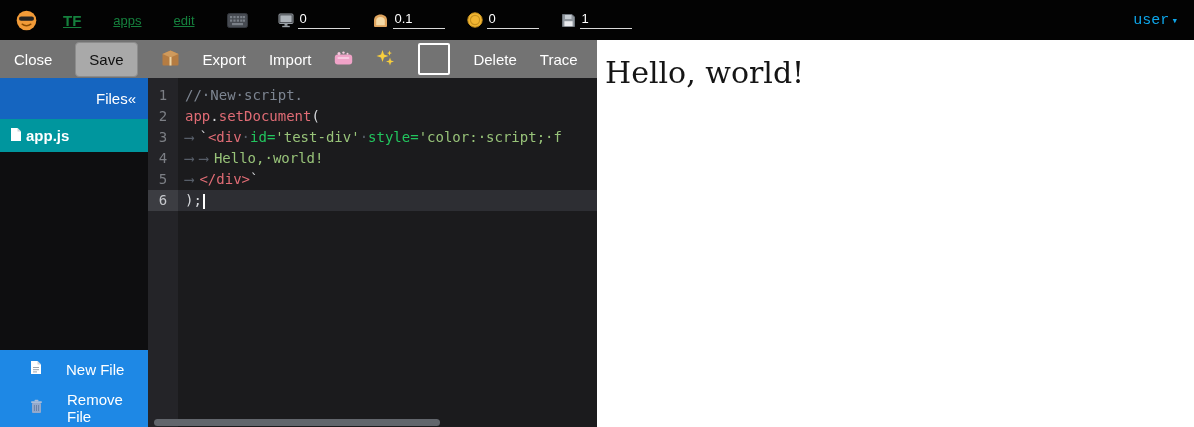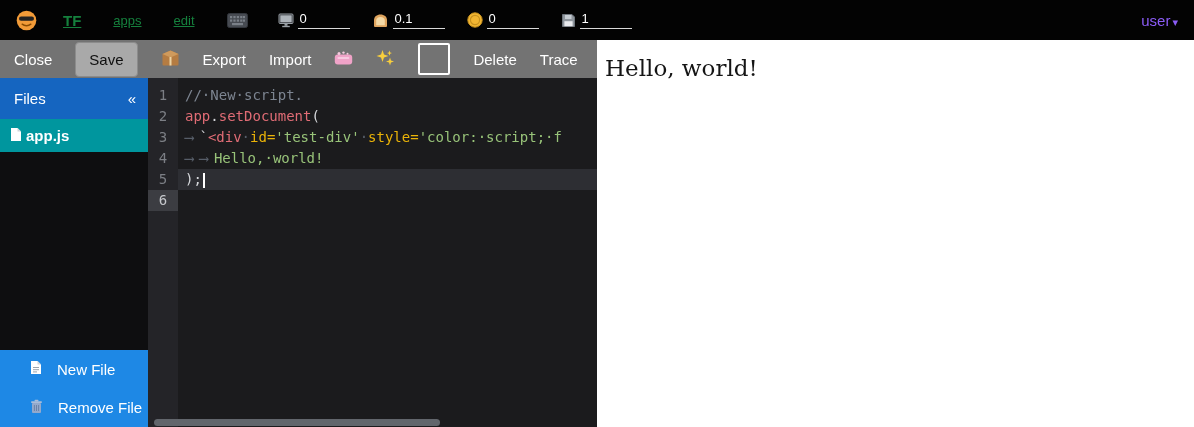--- a/index.html
+++ b/index.html
@@ -10,66 +10,66 @@
   .topbar{height:40px;background:#030303;display:flex;align-items:center;padding:0 16px;color:#fff}
   .icon-btn{background:none;border:0;padding:0;cursor:pointer;display:inline-flex;align-items:center}
   .logo{margin-right:26px}
   .brand{color:#15803d;font-weight:bold;font-size:15px;margin-right:32px;text-decoration:underline;cursor:pointer}
   .navlink{color:#15803d;font-size:13px;margin-right:32px;text-decoration:underline;cursor:pointer}
   .kb{margin-right:30px}
   .stat{display:flex;align-items:center;margin-right:22px}
   .stat .icon-wrap{margin-right:4px;display:inline-flex;align-items:center}
   .stat-line{display:inline-block;width:52px;border-bottom:1px solid #d9d9d9;font-size:13px;padding:0 2px 2px;color:#fff;align-self:flex-end;cursor:text}
   .spacer{flex:1}
-  .user{background:none;border:0;color:#8b5cf6;font-size:15px;font-family:Liberation Sans, sans-serif;cursor:pointer}
+  .user{background:none;border:0;color:#0ea5e9;font-size:15px;font-family:Liberation Mono, monospace;cursor:pointer}
   .caret{font-size:11px;margin-left:2px}
 
   
   .content{display:flex;height:387px}
   .left{width:597px;display:flex;flex-direction:column}
 
   
   .toolbar{height:38px;background:#737373;display:flex;align-items:center;padding-left:14px;gap:23px;flex-shrink:0}
   .tbtn{background:none;border:0;color:#fff;font-size:15px;font-family:inherit;cursor:pointer;padding:0;display:inline-flex;align-items:center}
   .tbtn.save{background:#a9a9a9;color:#101010;border:1px solid #8c8c8c;padding:8px 13px;border-radius:4px}
   .tbtn.swatch{width:32px;height:32px;border:2px solid #fff;border-radius:2px;background:transparent}
 
   .body{flex:1;display:flex;min-height:0}
 
   
   .sidebar{width:148px;display:flex;flex-direction:column;background:#0e0e10;flex-shrink:0}
   .files-header{height:41px;background:#1565c0;color:#fff;display:flex;align-items:center;font-size:15px;flex-shrink:0}
-  .files-label{flex:1;text-align:left;padding-left:14px}
+  .files-label{flex:1;text-align:right;padding-left:14px}
   .collapse-btn{background:none;border:0;color:#fff;font-size:15px;padding:0 12px 0 0;cursor:pointer;font-family:inherit}
   .file-item{height:33px;background:#00969e;color:#fff;display:flex;align-items:center;padding-left:10px;gap:4px;font-weight:bold;font-size:15px;cursor:pointer;flex-shrink:0}
   .sidebar-fill{flex:1}
-  .side-action{height:38px;background:#1e88e5;color:#fff;display:flex;align-items:center;padding-left:30px;gap:15px;font-size:15px;border:0;cursor:pointer;font-family:inherit;text-align:left;flex-shrink:0}
+  .side-action{height:38px;background:#1e88e5;color:#fff;display:flex;align-items:center;padding-left:30px;gap:24px;font-size:15px;border:0;cursor:pointer;font-family:inherit;text-align:left;flex-shrink:0}
 
   
   .editor{flex:1;background:#1b1b1d;position:relative;display:flex;overflow:hidden;font-family:"DejaVu Sans Mono",monospace;font-size:14px;line-height:21px}
   .gutter{width:30px;background:#242428;padding-top:7px;color:#7c7f85;text-align:center;flex-shrink:0}
   .gutter .ln{height:21px}
   .gutter .ln.active{background:#3c3d42;color:#c6c8cc}
   .code{flex:1;padding-top:7px;overflow:hidden}
   .code-line{height:21px;padding-left:7px;white-space:pre}
   .code-line.active{background:#2d2e33}
   .tok-cm{color:#7d8591}
   .tok-pln{color:#d6d8dc}
   .tok-red{color:#e06c75}
-  .tok-orn{color:#eab308}
+  .tok-orn{color:#22c55e}
   .tok-grn{color:#98c379}
   .tok-ws{color:#575e69}
   .tok-tab{color:#575e69;letter-spacing:6px}
   .tok-cur{display:inline-block;width:2px;height:15px;background:#fff;vertical-align:middle;margin-left:1px}
   .htrack{position:absolute;left:2px;right:2px;bottom:0;height:9px}
   .hthumb{position:absolute;left:4px;bottom:1px;width:286px;height:7px;background:#62666c;border-radius:4px;cursor:pointer}
 
   
   .preview{flex:1;background:#fff;color:#111;overflow:hidden}
-  .preview-heading{font-family:"DejaVu Serif","Liberation Serif",serif;font-size:23px;margin:15px 0 0 8px;color:#151515}
+  .preview-heading{font-family:"DejaVu Serif","Liberation Serif",serif;font-size:30px;margin:15px 0 0 8px;color:#151515}
 </style>
 </head>
 <body>
 
 <header class="topbar">
   <button class="icon-btn logo">
     <svg width="21" height="21" viewBox="0 0 21 21">
         <circle cx="10.5" cy="10.5" r="9.8" fill="#f29b38"></circle>
         <rect x="3" y="6.6" width="15" height="4.2" rx="2.1" fill="#222"></rect>
         <path d="M6.2 14.2c2.4 2 6.2 2 8.6 0" stroke="#8a4b00" stroke-width="1.5" fill="none" stroke-linecap="round"></path>
@@ -240,20 +240,21 @@
             <div class="ln">3</div>
             <div class="ln">4</div>
             <div class="ln">5</div>
             <div class="ln active">6</div>
           </div>
         <div class="code" id="code">
             <div class="code-line"><span class="tok-cm">//·New·script.</span></div>
             <div class="code-line"><span class="tok-red">app</span><span class="tok-pln">.</span><span class="tok-red">setDocument</span><span class="tok-pln">(</span></div>
             <div class="code-line"><span class="tok-tab">⟶</span><span class="tok-pln">`</span><span class="tok-red">&lt;div</span><span class="tok-ws">·</span><span class="tok-orn">id=</span><span class="tok-grn">'test-div'</span><span class="tok-ws">·</span><span class="tok-orn">style=</span><span class="tok-grn">'color:·script;·f</span></div>
             <div class="code-line"><span class="tok-tab">⟶</span><span class="tok-tab">⟶</span><span class="tok-grn">Hello,·world!</span></div>
+            <div class="code-line"><span class="tok-tab">⟶</span><span class="tok-red">&lt;/div&gt;</span><span class="tok-pln">`</span></div>
             <div class="code-line active"><span class="tok-pln">);</span><span class="tok-cur"></span></div>
           </div>
         <div class="htrack">
           <div class="hthumb"></div>
         </div>
       </div>
     </div>
   </div>
 
   <div class="preview">

